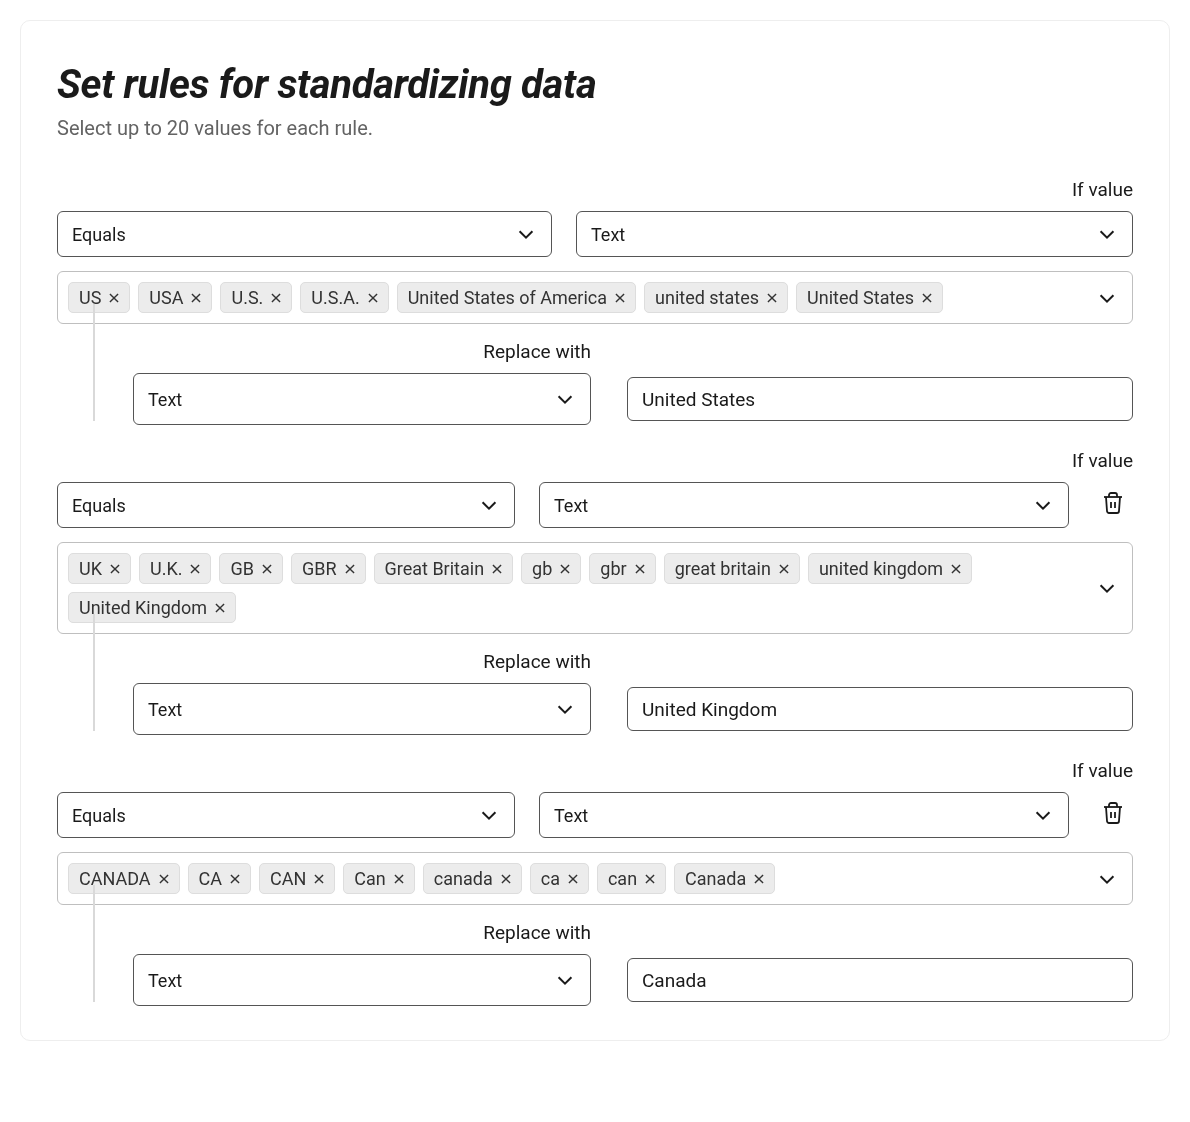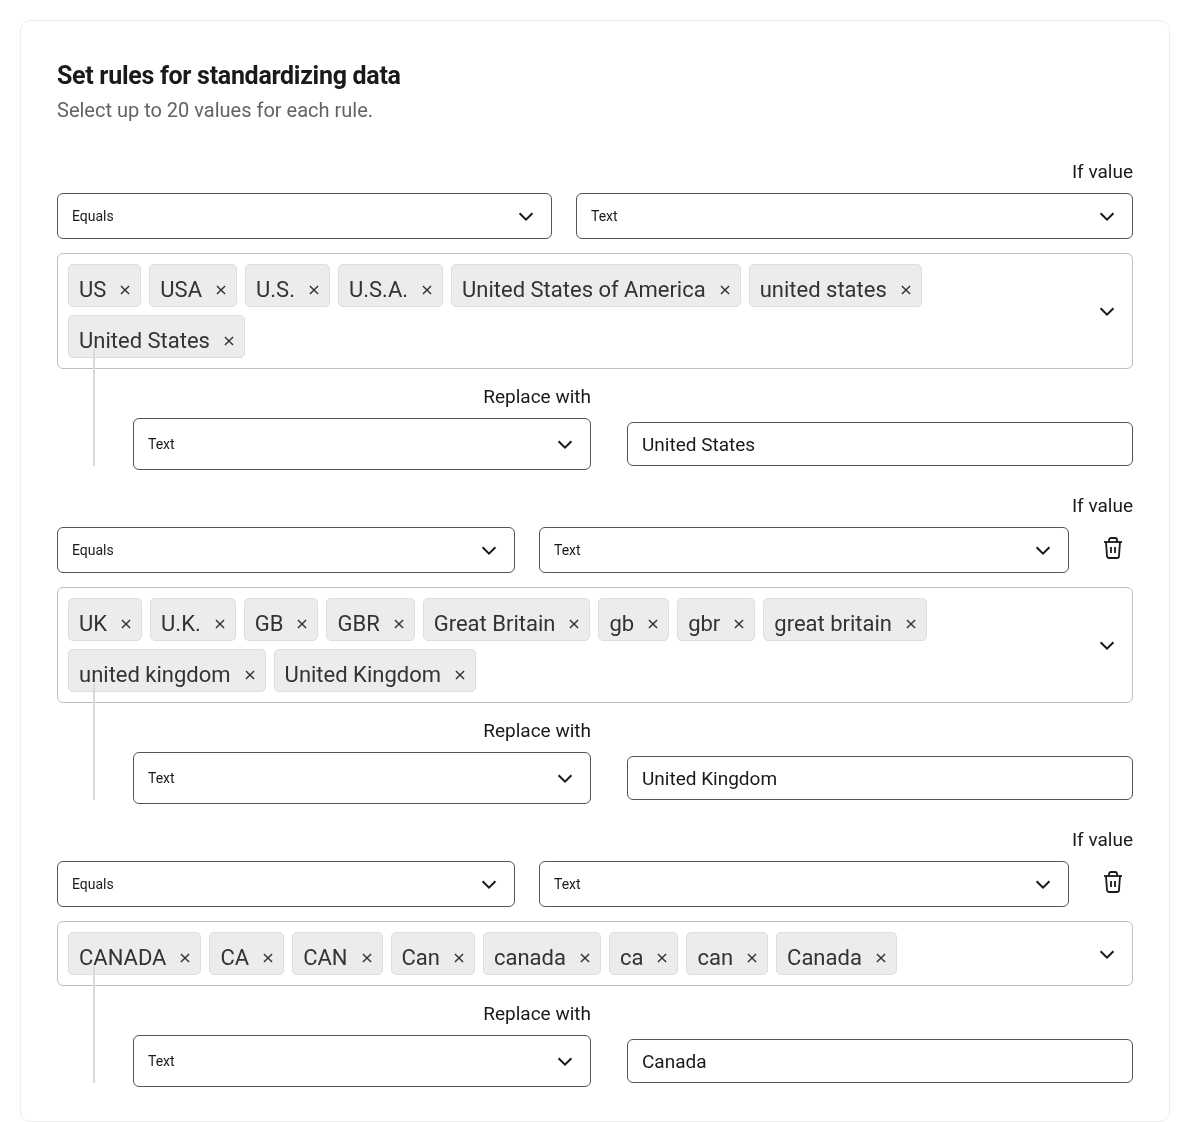--- a/index.html
+++ b/index.html
@@ -9,24 +9,25 @@
     color: #1a1a1a;
     padding: 20px;
   }
   .card {
     border: 1px solid #eee;
     border-radius: 10px;
     padding: 40px 36px 10px 36px;
     max-width: 1150px;
   }
   h1 {
-    font-size: 25px;
+    font-size: 40px;
     font-weight: 700;
     margin-bottom: 8px;
     letter-spacing: -0.3px;
+    font-style: italic;
   }
   .subtitle {
     font-size: 20px;
     color: #636363;
     margin-bottom: 38px;
   }
   .rule-block { margin-bottom: 6px; }
   .label {
     font-size: 19px;
     color: #1a1a1a;
@@ -46,43 +47,43 @@
     border: 1px solid #555;
     border-radius: 6px;
     background: #fff;
     height: 46px;
     display: flex;
     align-items: center;
     justify-content: space-between;
     padding: 0 14px;
     cursor: pointer;
   }
-  .select-text { font-size: 14px; color:#1a1a1a; }
+  .select-text { font-size: 18px; color:#1a1a1a; }
   .chev svg { width: 22px; height: 22px; stroke: #1a1a1a; stroke-width: 2.2; fill: none; }
   .chev { display:flex; align-items:center; }
   .tagbox {
     border: 1px solid #bfbfbf;
     border-radius: 6px;
     padding: 10px 46px 10px 10px;
     display: flex;
     flex-wrap: wrap;
     gap: 8px;
     position: relative;
     margin-bottom: 16px;
   }
   .tagbox .chev { position: absolute; right: 14px; top: 50%; transform: translateY(-50%); }
   .tag {
     background: #ececec;
     border: 1px solid #ddd;
     border-radius: 5px;
-    padding: 12px 8px 4px 10px;
+    padding: 4px 8px 4px 10px;
     display: flex;
     align-items: center;
-    gap: 12px;
-    font-size: 22px;
+    gap: 6px;
+    font-size: 18px;
     color: #333;
   }
   .tag .x svg { width: 14px; height: 14px; stroke: #333; stroke-width: 2.4; }
   .tag .x { display:flex; align-items:center; cursor:pointer; }
   .replace-row {
     display: flex;
     align-items: stretch;
     gap: 36px;
     margin-bottom: 24px;
     position: relative;

